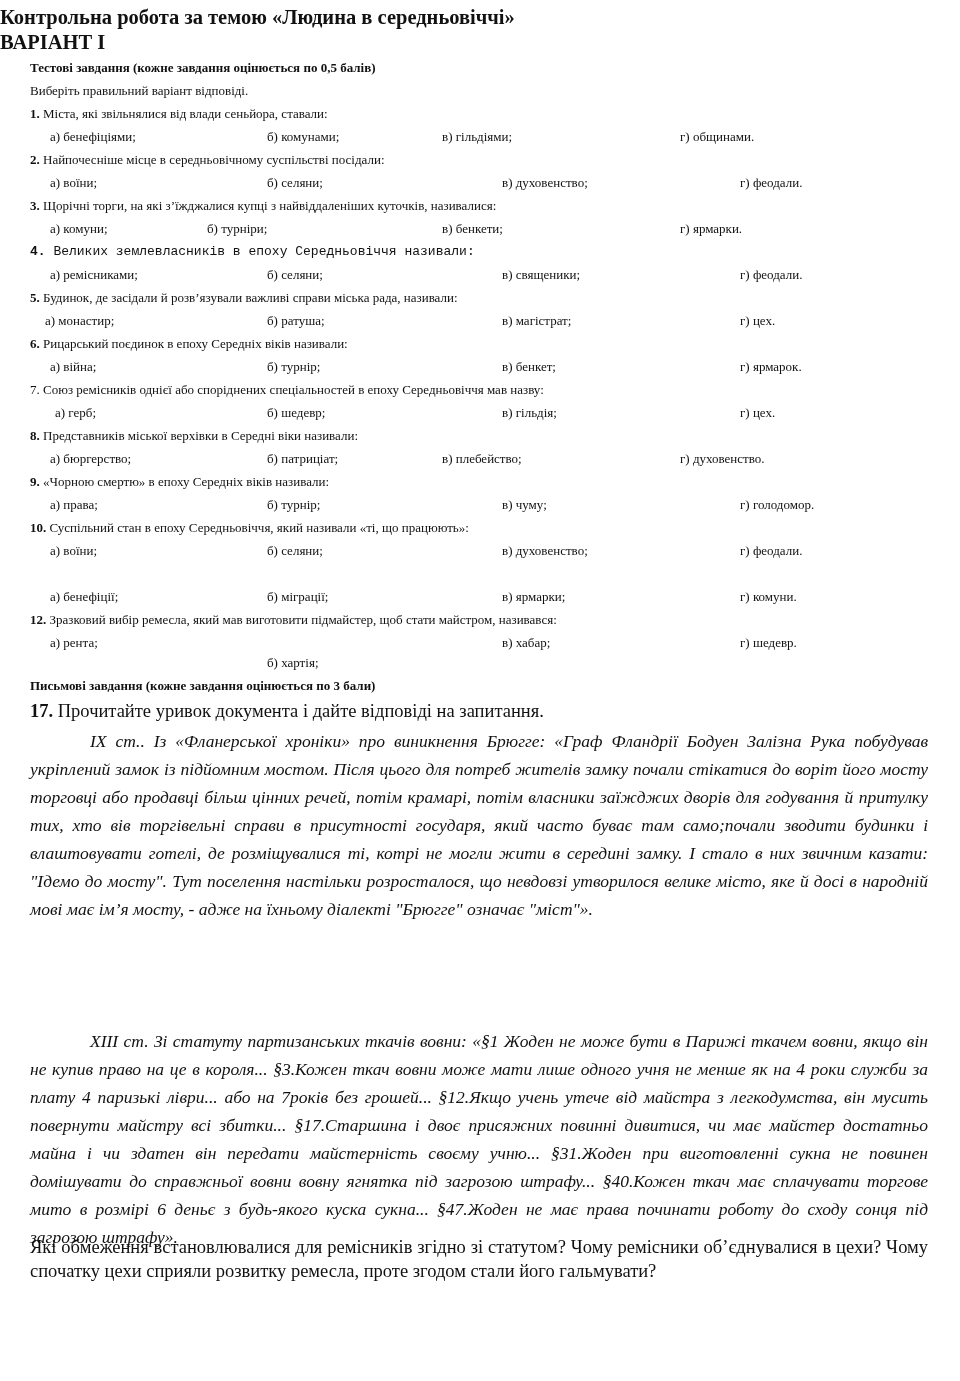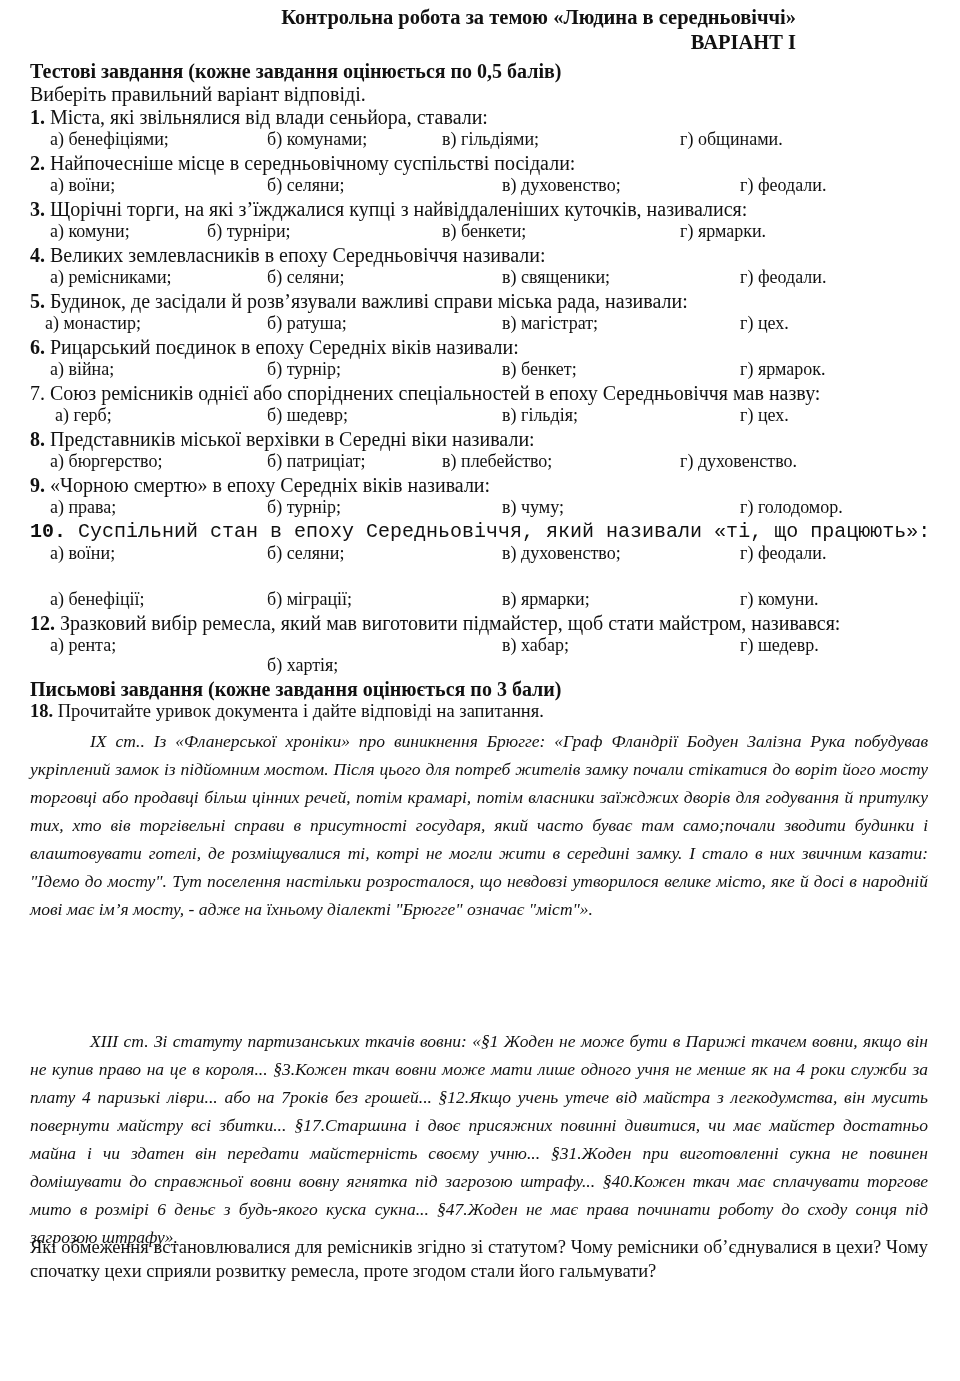--- a/index.html
+++ b/index.html
@@ -1,23 +1,23 @@
 <!DOCTYPE html>
 <html><head>
 <meta charset="utf-8">
 <style>
   html, body { margin:0; padding:0; background:#ffffff; }
   body { width:960px; height:1381px; overflow:hidden; position:relative;
          font-family:"Liberation Serif", "DejaVu Serif", serif; color:#111; }
   .page { position:absolute; left:0; top:0; width:960px; height:1381px; }
-  .title { position:absolute; left:0; width:796px; text-align:right; font-weight:bold; font-size:20.5px; }
-  .line { position:absolute; left:30px; font-size:20px; white-space:nowrap; }
+  .title { position:absolute; left:0; width:796px; text-align:left; font-weight:bold; font-size:20.5px; }
+  .line { position:absolute; left:30px; font-size:13px; white-space:nowrap; }
   .bold { font-weight:bold; }
   .num { font-weight:bold; }
-  .opt { position:absolute; font-size:18px; white-space:nowrap; }
+  .opt { position:absolute; font-size:13px; white-space:nowrap; }
   .para { position:absolute; left:30px; width:898px; font-size:17.5px; text-align:justify; }
   .quote { font-style:italic; line-height:28px; }
   .quote .first { display:inline-block; width:60px; }
   .question { line-height:23.5px; font-size:18.5px; }
   .q13 { font-size:18.5px; }
 </style>
 </head>
 <body>
 
 <div class="page">
@@ -39,21 +39,21 @@
   <div class="opt" style="top:175px;left:267px;">б) селяни;</div>
   <div class="opt" style="top:175px;left:502px;">в) духовенство;</div>
   <div class="opt" style="top:175px;left:740px;">г) феодали.</div>
 
   <div class="line" style="top:198px;"><span class="num">3.</span><span> Щорічні торги, на які з’їжджалися купці з найвіддаленіших куточків, називалися:</span></div>
   <div class="opt" style="top:221px;left:50px;">а) комуни;</div>
   <div class="opt" style="top:221px;left:207px;">б) турніри;</div>
   <div class="opt" style="top:221px;left:442px;">в) бенкети;</div>
   <div class="opt" style="top:221px;left:680px;">г) ярмарки.</div>
 
-  <div class="line" style="top:244px;"><span class="num">4.</span><span> Великих землевласників в епоху Середньовіччя називали:</span></div>
+  <div class="line" style="top:244px;font-family:Liberation Mono, monospace;"><span class="num">4.</span><span> Великих землевласників в епоху Середньовіччя називали:</span></div>
   <div class="opt" style="top:267px;left:50px;">а) ремісниками;</div>
   <div class="opt" style="top:267px;left:267px;">б) селяни;</div>
   <div class="opt" style="top:267px;left:502px;">в) священики;</div>
   <div class="opt" style="top:267px;left:740px;">г) феодали.</div>
 
   <div class="line" style="top:290px;"><span class="num">5.</span><span> Будинок, де засідали й розв’язували важливі справи міська рада, називали:</span></div>
   <div class="opt" style="top:313px;left:45px;">а) монастир;</div>
   <div class="opt" style="top:313px;left:267px;">б) ратуша;</div>
   <div class="opt" style="top:313px;left:502px;">в) магістрат;</div>
   <div class="opt" style="top:313px;left:740px;">г) цех.</div>
@@ -75,38 +75,38 @@
   <div class="opt" style="top:451px;left:267px;">б) патриціат;</div>
   <div class="opt" style="top:451px;left:442px;">в) плебейство;</div>
   <div class="opt" style="top:451px;left:680px;">г) духовенство.</div>
 
   <div class="line" style="top:474px;"><span class="num">9.</span><span> «Чорною смертю» в епоху Середніх віків називали:</span></div>
   <div class="opt" style="top:497px;left:50px;">а) права;</div>
   <div class="opt" style="top:497px;left:267px;">б) турнір;</div>
   <div class="opt" style="top:497px;left:502px;">в) чуму;</div>
   <div class="opt" style="top:497px;left:740px;">г) голодомор.</div>
 
-  <div class="line" style="top:520px;font-family:Liberation Mono, monospace;"><span class="num">10.</span><span> Суспільний стан в епоху Середньовіччя, який називали «ті, що працюють»:</span></div>
+  <div class="line" style="top:520px;"><span class="num">10.</span><span> Суспільний стан в епоху Середньовіччя, який називали «ті, що працюють»:</span></div>
   <div class="opt" style="top:543px;left:50px;">а) воїни;</div>
   <div class="opt" style="top:543px;left:267px;">б) селяни;</div>
   <div class="opt" style="top:543px;left:502px;">в) духовенство;</div>
   <div class="opt" style="top:543px;left:740px;">г) феодали.</div>
 
   <div class="opt" style="top:589px;left:50px;">а) бенефіції;</div>
   <div class="opt" style="top:589px;left:267px;">б) міграції;</div>
   <div class="opt" style="top:589px;left:502px;">в) ярмарки;</div>
   <div class="opt" style="top:589px;left:740px;">г) комуни.</div>
 
   <div class="line" style="top:612px;"><span class="num">12.</span><span> Зразковий вибір ремесла, який мав виготовити підмайстер, щоб стати майстром, називався:</span></div>
   <div class="opt" style="top:635px;left:50px;">а) рента;</div>
   <div class="opt" style="top:635px;left:267px;margin-top:20px;">б) хартія;</div>
   <div class="opt" style="top:635px;left:502px;">в) хабар;</div>
   <div class="opt" style="top:635px;left:740px;">г) шедевр.</div>
 
   <div class="line bold" style="top:678px;">Письмові завдання (кожне завдання оцінюється по 3 бали)</div>
 
-  <div class="line q13" style="top:701px;"><span class="num">18.</span><span> Прочитайте уривок документа і дайте відповіді на запитання.</span></div>
+  <div class="line q13" style="top:701px;"><span class="num">17.</span><span> Прочитайте уривок документа і дайте відповіді на запитання.</span></div>
   <div class="para quote" style="top:727px;"><span class="first"></span><span>ІХ ст.. Із «Фланерської хроніки» про виникнення Брюгге: «Граф Фландрії Бодуен Залізна Рука побудував укріплений замок із підйомним мостом. Після цього для потреб жителів замку почали стікатися до воріт його мосту торговці або продавці більш цінних речей, потім крамарі, потім власники заїжджих дворів для годування й притулку тих, хто вів торгівельні справи в присутності государя, який часто буває там само;почали зводити будинки і влаштовувати готелі, де розміщувалися ті, котрі не могли жити в середині замку. І стало в них звичним казати: "Ідемо до мосту". Тут поселення настільки розросталося, що невдовзі утворилося велике місто, яке й досі в народній мові має ім’я мосту, - адже на їхньому діалекті "Брюгге" означає "міст"».</span></div>
 
   <div class="para quote" style="top:1027px;"><span class="first"></span><span>ХІІІ ст. Зі статуту партизанських ткачів вовни: «§1 Жоден не може бути в Парижі ткачем вовни, якщо він не купив право на це в короля... §3.Кожен ткач вовни може мати лише одного учня не менше як на 4 роки служби за плату 4 паризькі ліври... або на 7років без грошей... §12.Якщо учень утече від майстра з легкодумства, він мусить повернути майстру всі збитки... §17.Старшина і двоє присяжних повинні дивитися, чи має майстер достатньо майна і чи здатен він передати майстерність своєму учню... §31.Жоден при виготовленні сукна не повинен домішувати до справжньої вовни вовну ягнятка під загрозою штрафу... §40.Кожен ткач має сплачувати торгове мито в розмірі 6 деньє з будь-якого куска сукна... §47.Жоден не має права починати роботу до сходу сонця під загрозою штрафу».</span></div>
   <div class="para question" style="top:1236px;">Які обмеження встановлювалися для ремісників згідно зі статутом? Чому ремісники об’єднувалися в цехи? Чому спочатку цехи сприяли розвитку ремесла, проте згодом стали його гальмувати?</div>
 
 </div>
 
 </body></html>

